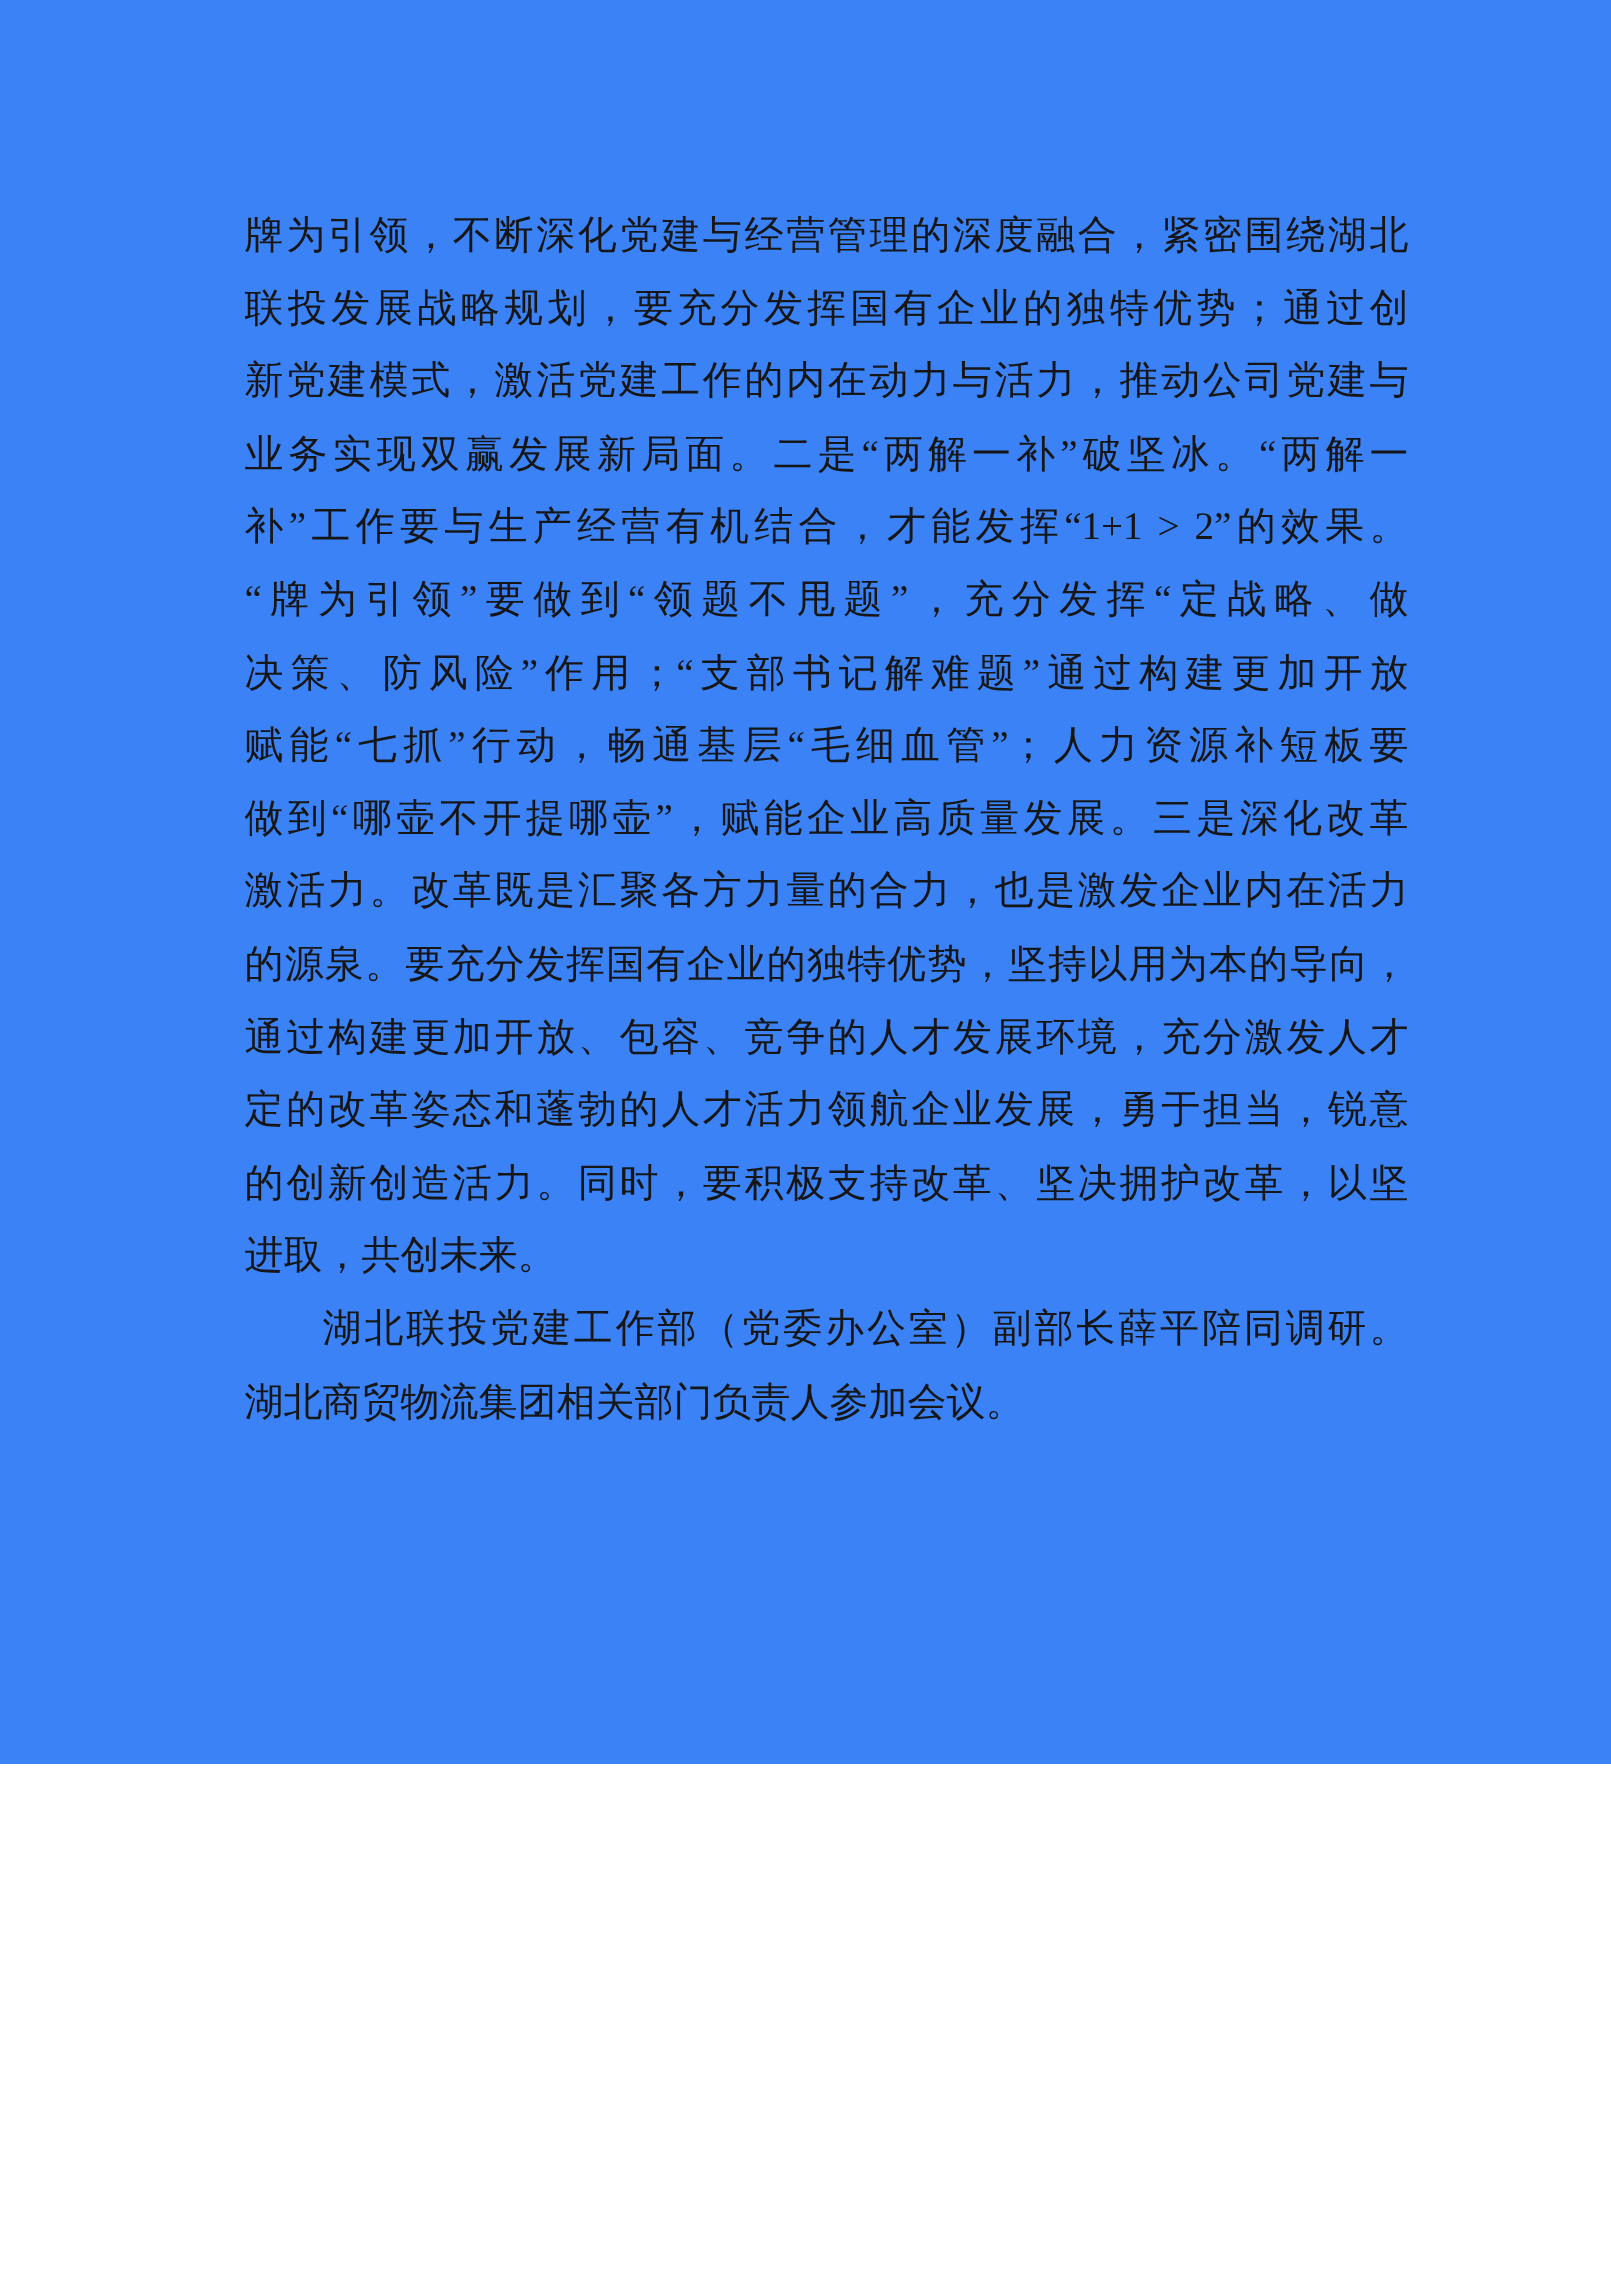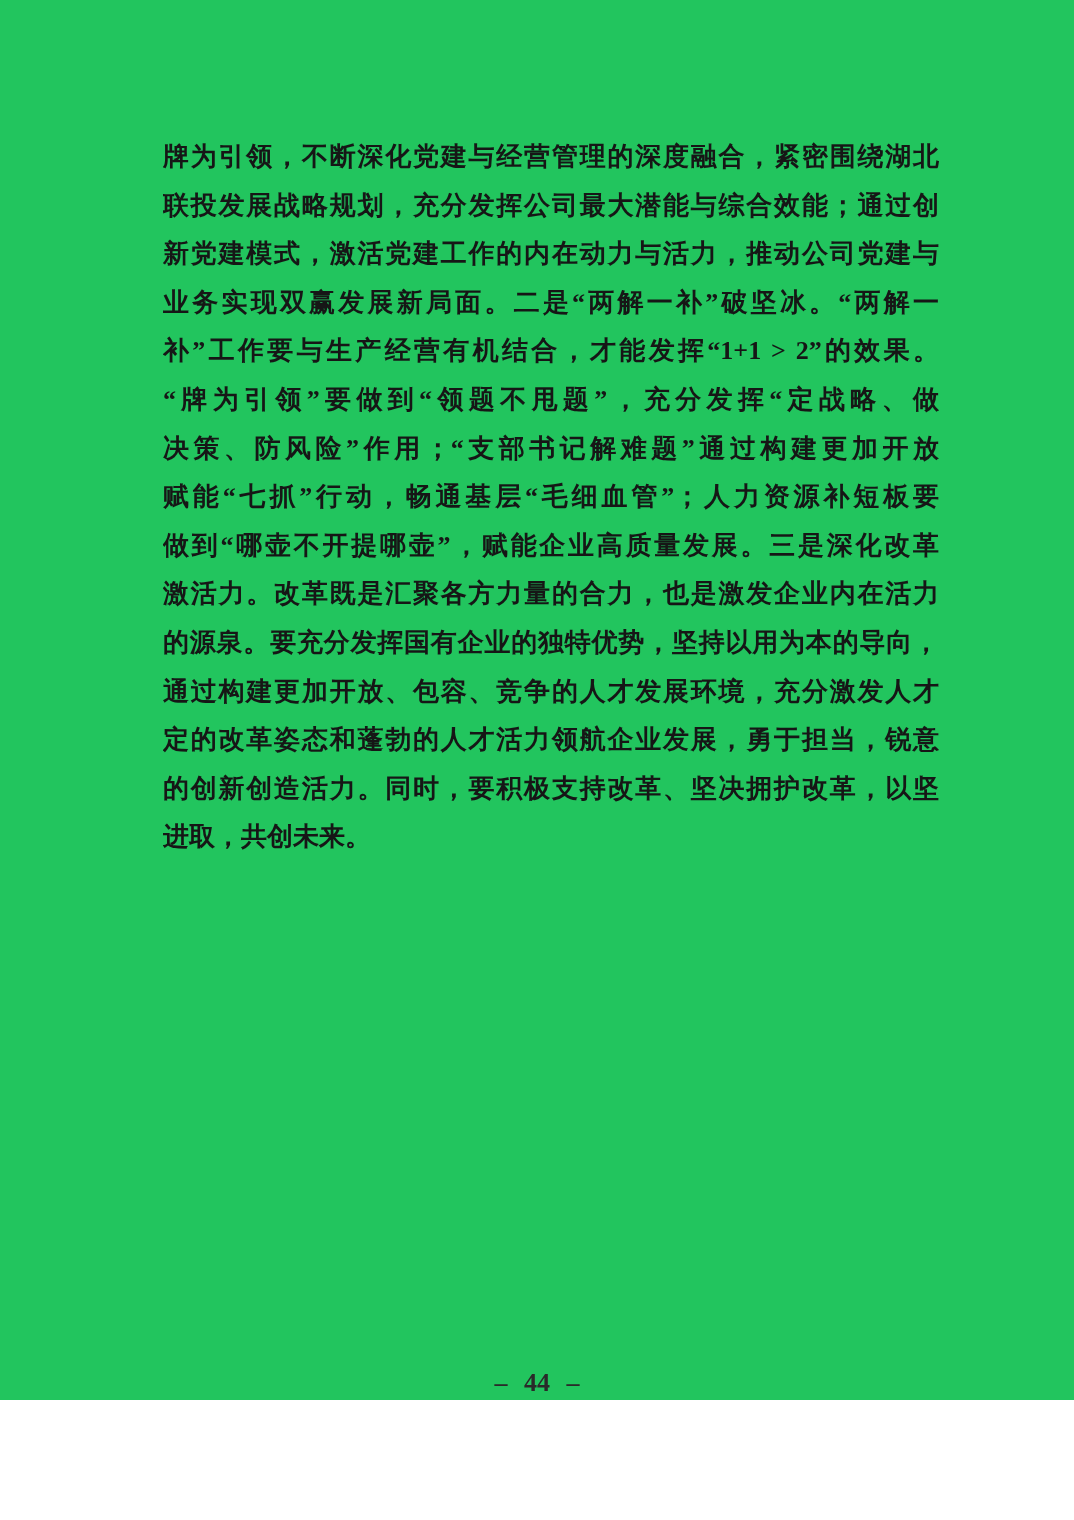--- a/index.html
+++ b/index.html
@@ -3,25 +3,24 @@
 <meta charset="utf-8">
 <style>
   html, body {
     margin: 0;
     padding: 0;
     background: #ffffff;
   }
   .page {
     position: relative;
     width: 1074px;
-    height: 1400px;
-    background: #22c55e;
+    height: 1176px;
+    background: #3b82f6;
     overflow: hidden;
     font-family: "Liberation Serif", "DejaVu Serif", serif;
-    font-weight: bold;
   }
   .text-block {
     position: absolute;
     left: 163px;
     top: 133px;
     width: 776px;
     font-size: 26px;
     line-height: 48.6px;
     color: #161616;
     letter-spacing: 0;
@@ -56,30 +55,34 @@
     font-family: "Liberation Serif", "DejaVu Serif", serif;
   }
 </style>
 </head>
 <body>
 
 <div class="page">
   <main class="text-block" id="docBody">
       <div class="paragraph">
         <div class="line">牌为引领，不断深化党建与经营管理的深度融合，紧密围绕湖北</div>
-        <div class="line">联投发展战略规划，充分发挥公司最大潜能与综合效能；通过创</div>
+        <div class="line">联投发展战略规划，要充分发挥国有企业的独特优势；通过创</div>
         <div class="line">新党建模式，激活党建工作的内在动力与活力，推动公司党建与</div>
         <div class="line">业务实现双赢发展新局面。二是“两解一补”破坚冰。“两解一</div>
         <div class="line">补”工作要与生产经营有机结合，才能发挥“1+1 &gt; 2”的效果。</div>
         <div class="line">“牌为引领”要做到“领题不甩题”，充分发挥“定战略、做</div>
         <div class="line">决策、防风险”作用；“支部书记解难题”通过构建更加开放</div>
         <div class="line">赋能“七抓”行动，畅通基层“毛细血管”；人力资源补短板要</div>
         <div class="line">做到“哪壶不开提哪壶”，赋能企业高质量发展。三是深化改革</div>
         <div class="line">激活力。改革既是汇聚各方力量的合力，也是激发企业内在活力</div>
         <div class="line">的源泉。要充分发挥国有企业的独特优势，坚持以用为本的导向，</div>
         <div class="line">通过构建更加开放、包容、竞争的人才发展环境，充分激发人才</div>
         <div class="line">定的改革姿态和蓬勃的人才活力领航企业发展，勇于担当，锐意</div>
         <div class="line">的创新创造活力。同时，要积极支持改革、坚决拥护改革，以坚</div>
         <div class="line last">进取，共创未来。</div>
       </div>
+      <div class="paragraph">
+        <div class="line indent">湖北联投党建工作部（党委办公室）副部长薛平陪同调研。</div>
+        <div class="line last">湖北商贸物流集团相关部门负责人参加会议。</div>
+      </div>
     </main>
   <footer class="page-number">– 44 –</footer>
 </div>
 
 </body></html>

